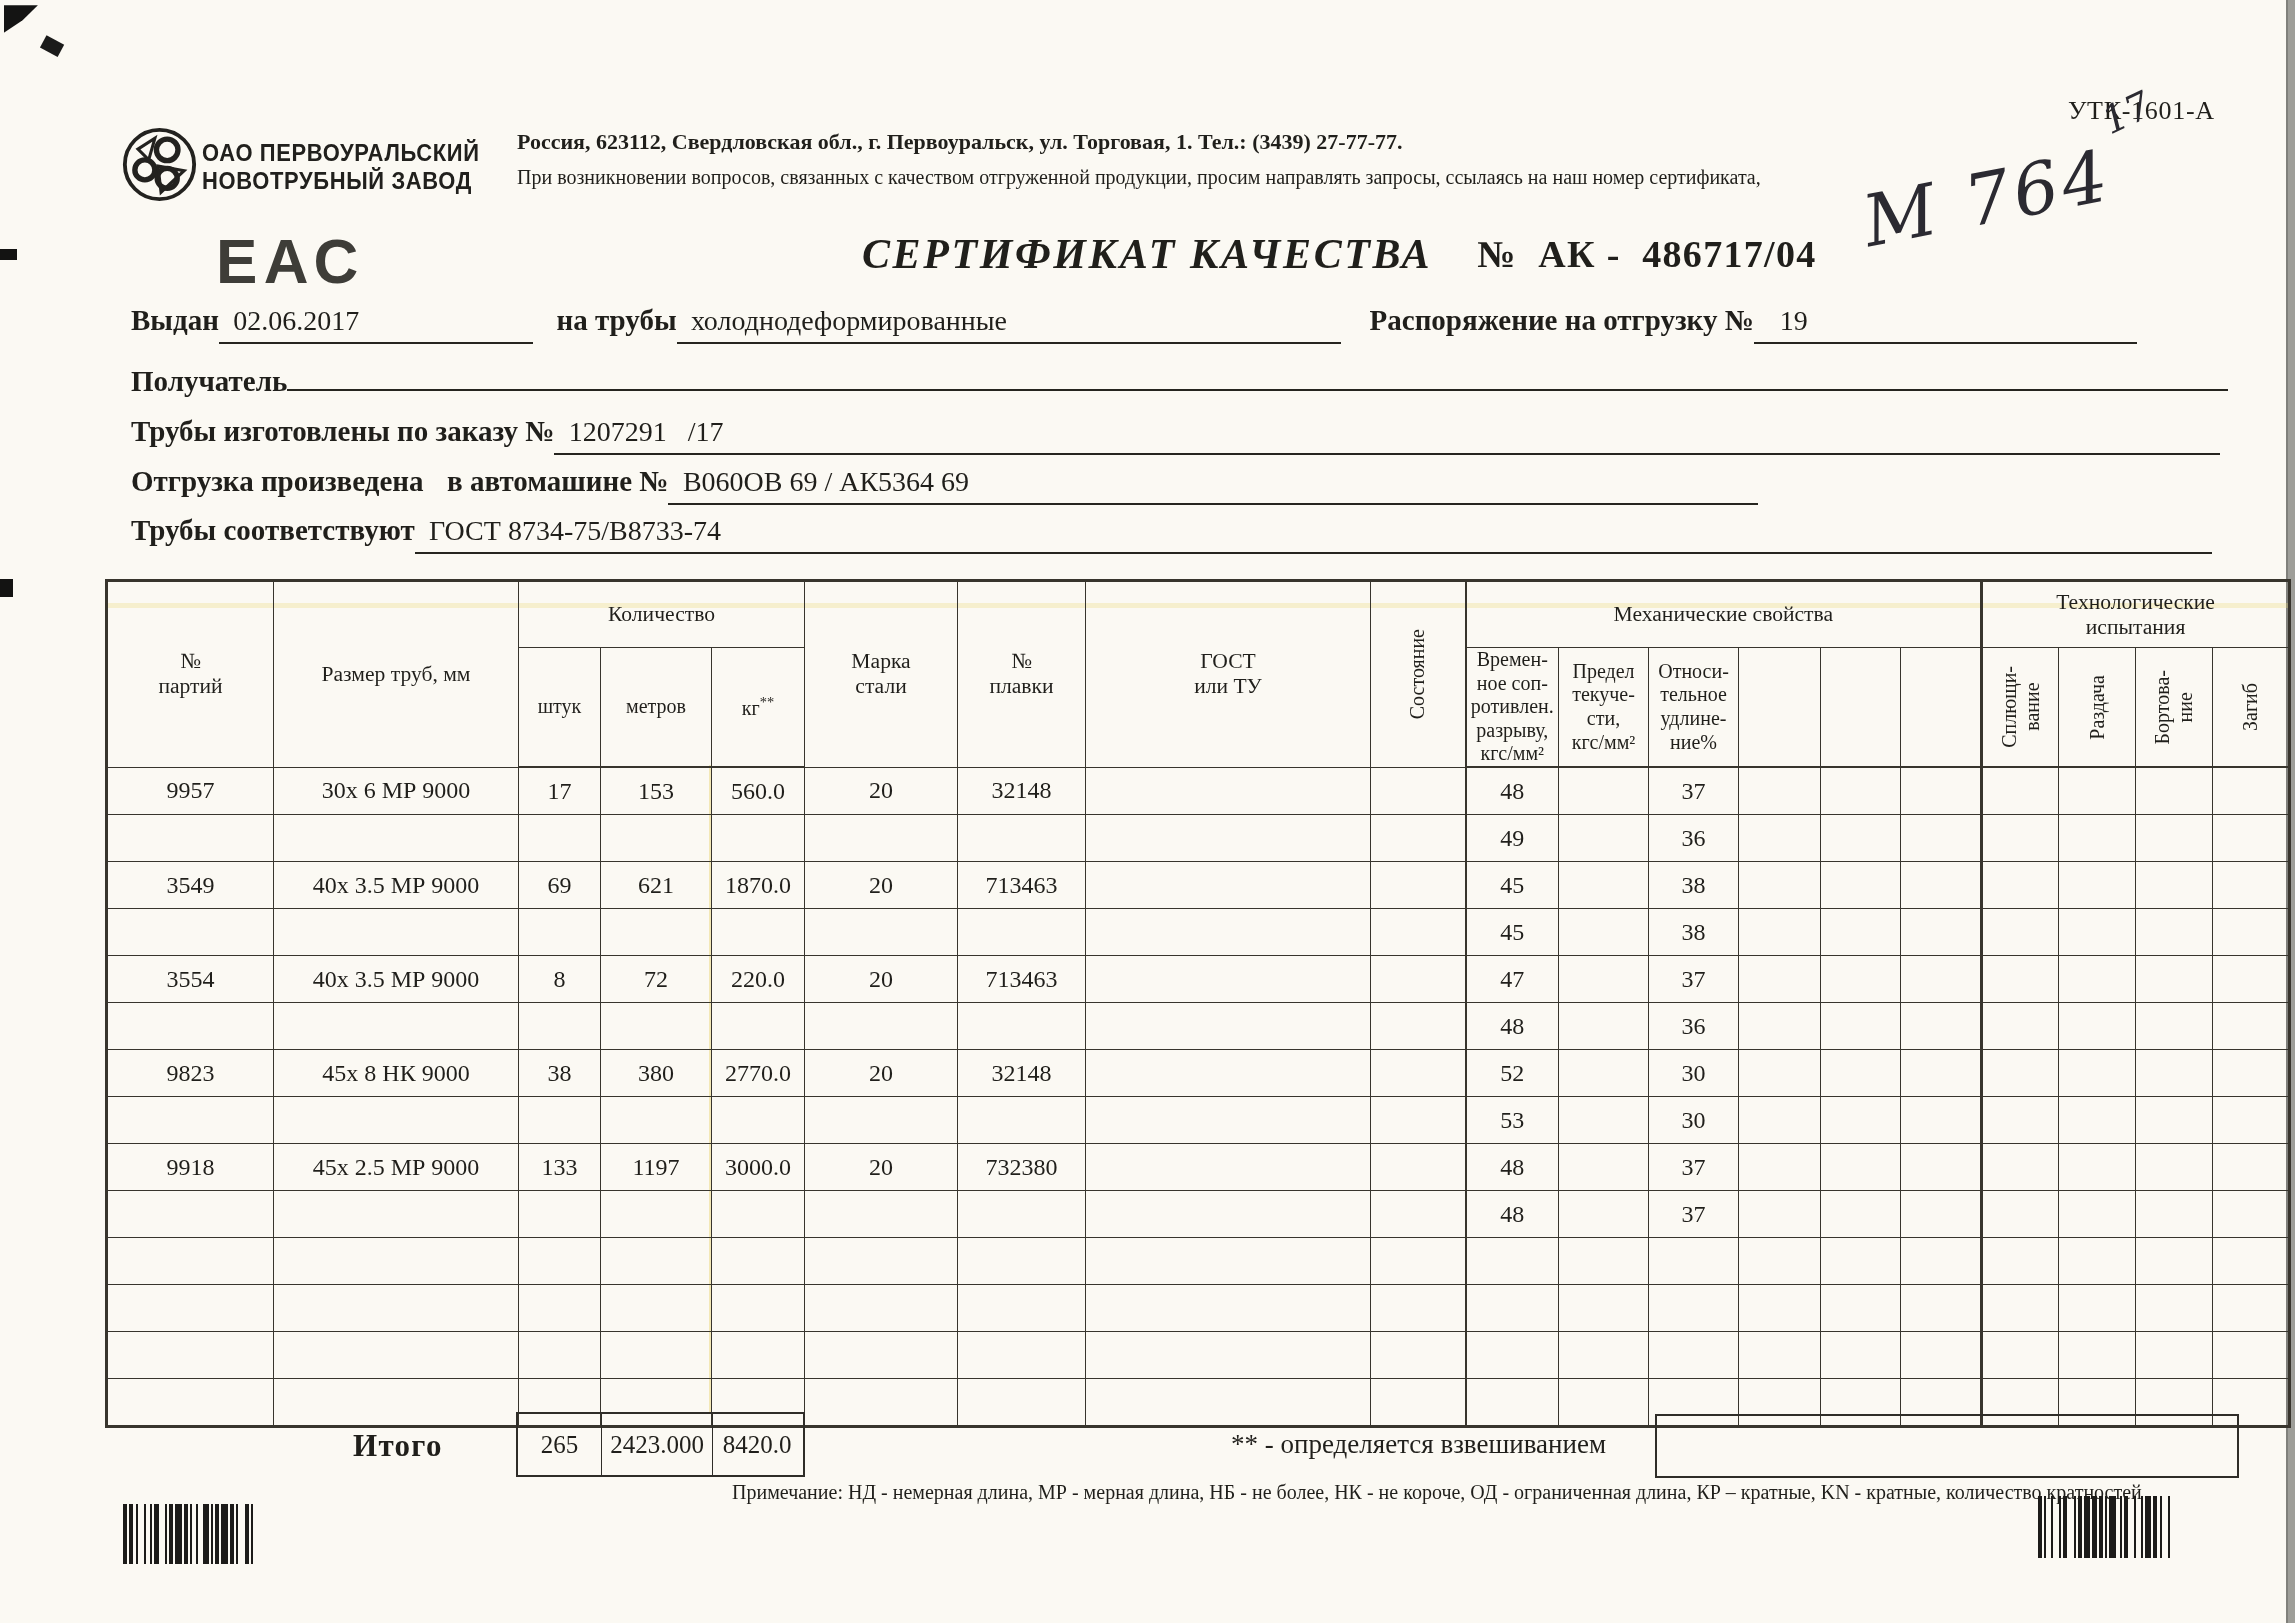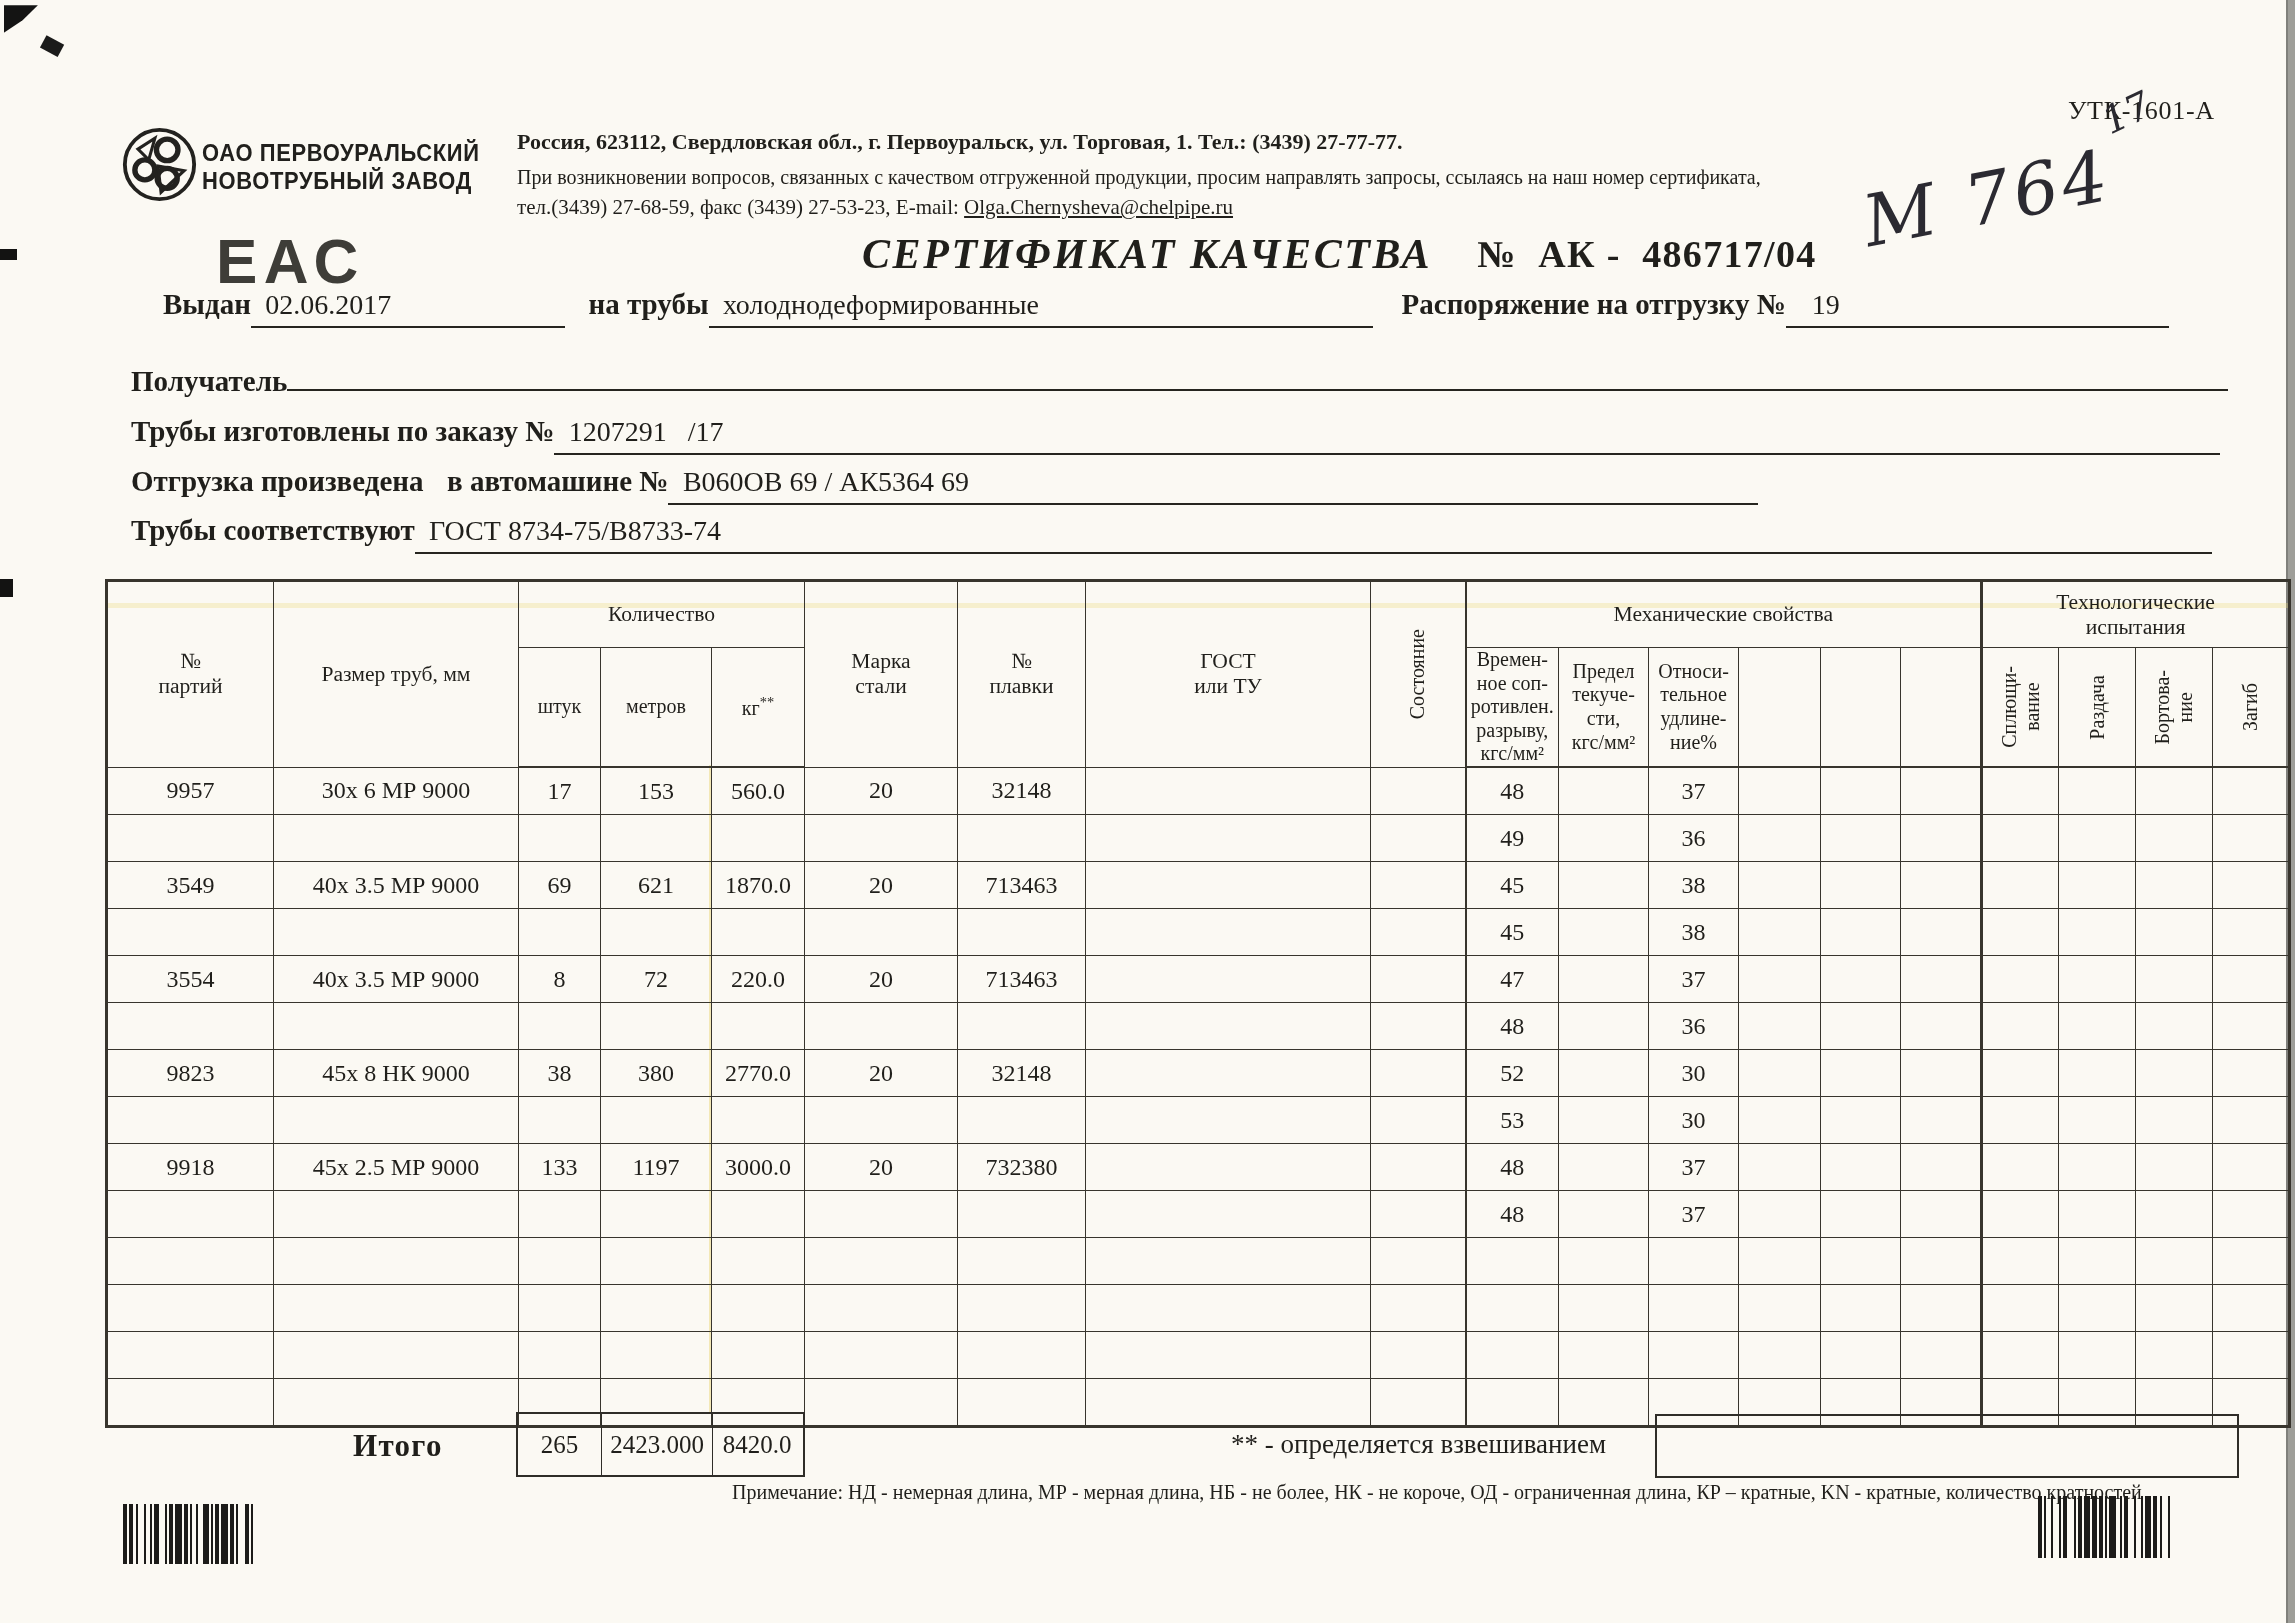--- a/index.html
+++ b/index.html
@@ -112,33 +112,32 @@
       <path d="M48 52 L82 58 L52 86 Z" fill="none" stroke="#23221f" stroke-width="4"></path>
     </svg>
   </div>
   <div class="coname">ОАО ПЕРВОУРАЛЬСКИЙ
 НОВОТРУБНЫЙ  ЗАВОД</div>
   <div class="eac">ЕАС</div>
 
   <div class="addr">
     <div class="l1">Россия, 623112, Свердловская обл., г. Первоуральск, ул. Торговая, 1. Тел.: (3439) 27-77-77.</div>
     <div class="l2">При возникновении вопросов, связанных с качеством отгруженной продукции, просим направлять запросы, ссылаясь на наш номер сертификата,</div>
-    <div class="l3"><span>тел.(3439) 27-68-59, факс (3439) 27-53-23,  E-mail: </span><span class="email">Olga.Chernysheva@chelpipe.ru</span></div>
   </div>
 
   <div class="formcode">УТК-1601-А</div>
 
   <div class="handw"><span>М 764</span><sup>17</sup></div>
 
   <div class="titleline">
     <span class="cert-title">СЕРТИФИКАТ КАЧЕСТВА</span>
     <span class="cert-no">№  АК -  486717/04</span>
   </div>
 
-  <div class="fline" style="left:131px;top:288px;margin-left:32px;">
+  <div class="fline" style="left:131px;top:304px;">
     <span class="flabel">Выдан</span>
     <span class="uval" style="width:314px;">02.06.2017</span>
     <span class="flabel" style="margin-left:23.6px;">на трубы</span>
     <span class="uval" style="width:664px;">холоднодеформированные</span>
     <span class="flabel" style="margin-left:29px;">Распоряжение на отгрузку №</span>
     <span class="uval" style="width:383px;padding-left:26px;">19</span>
   </div>
 
   <div class="fline" style="left:131px;top:365px;">
     <span class="flabel">Получатель</span>

